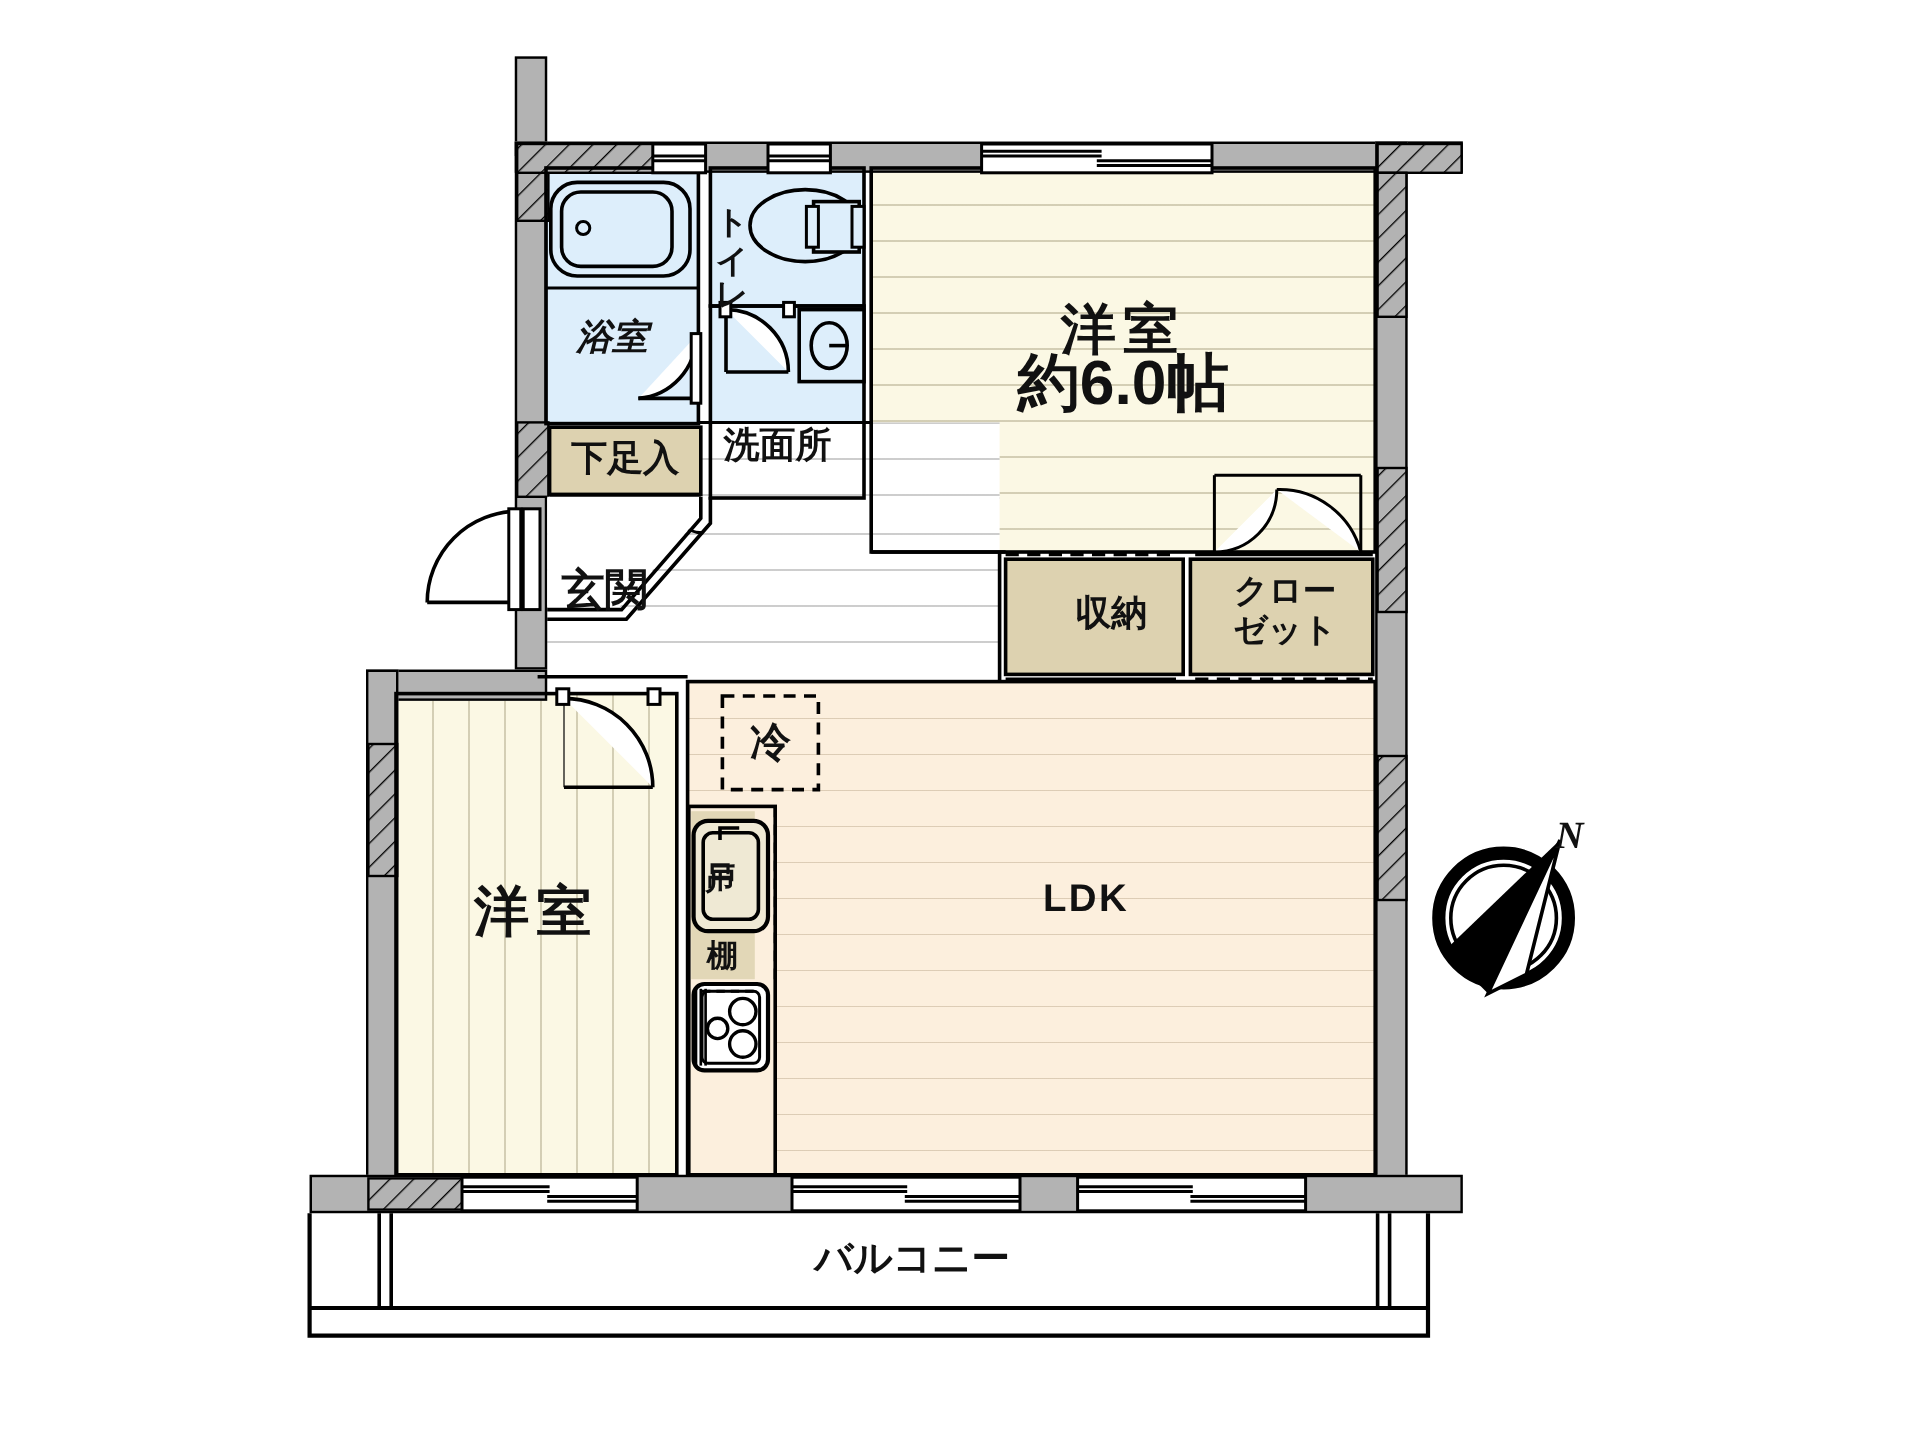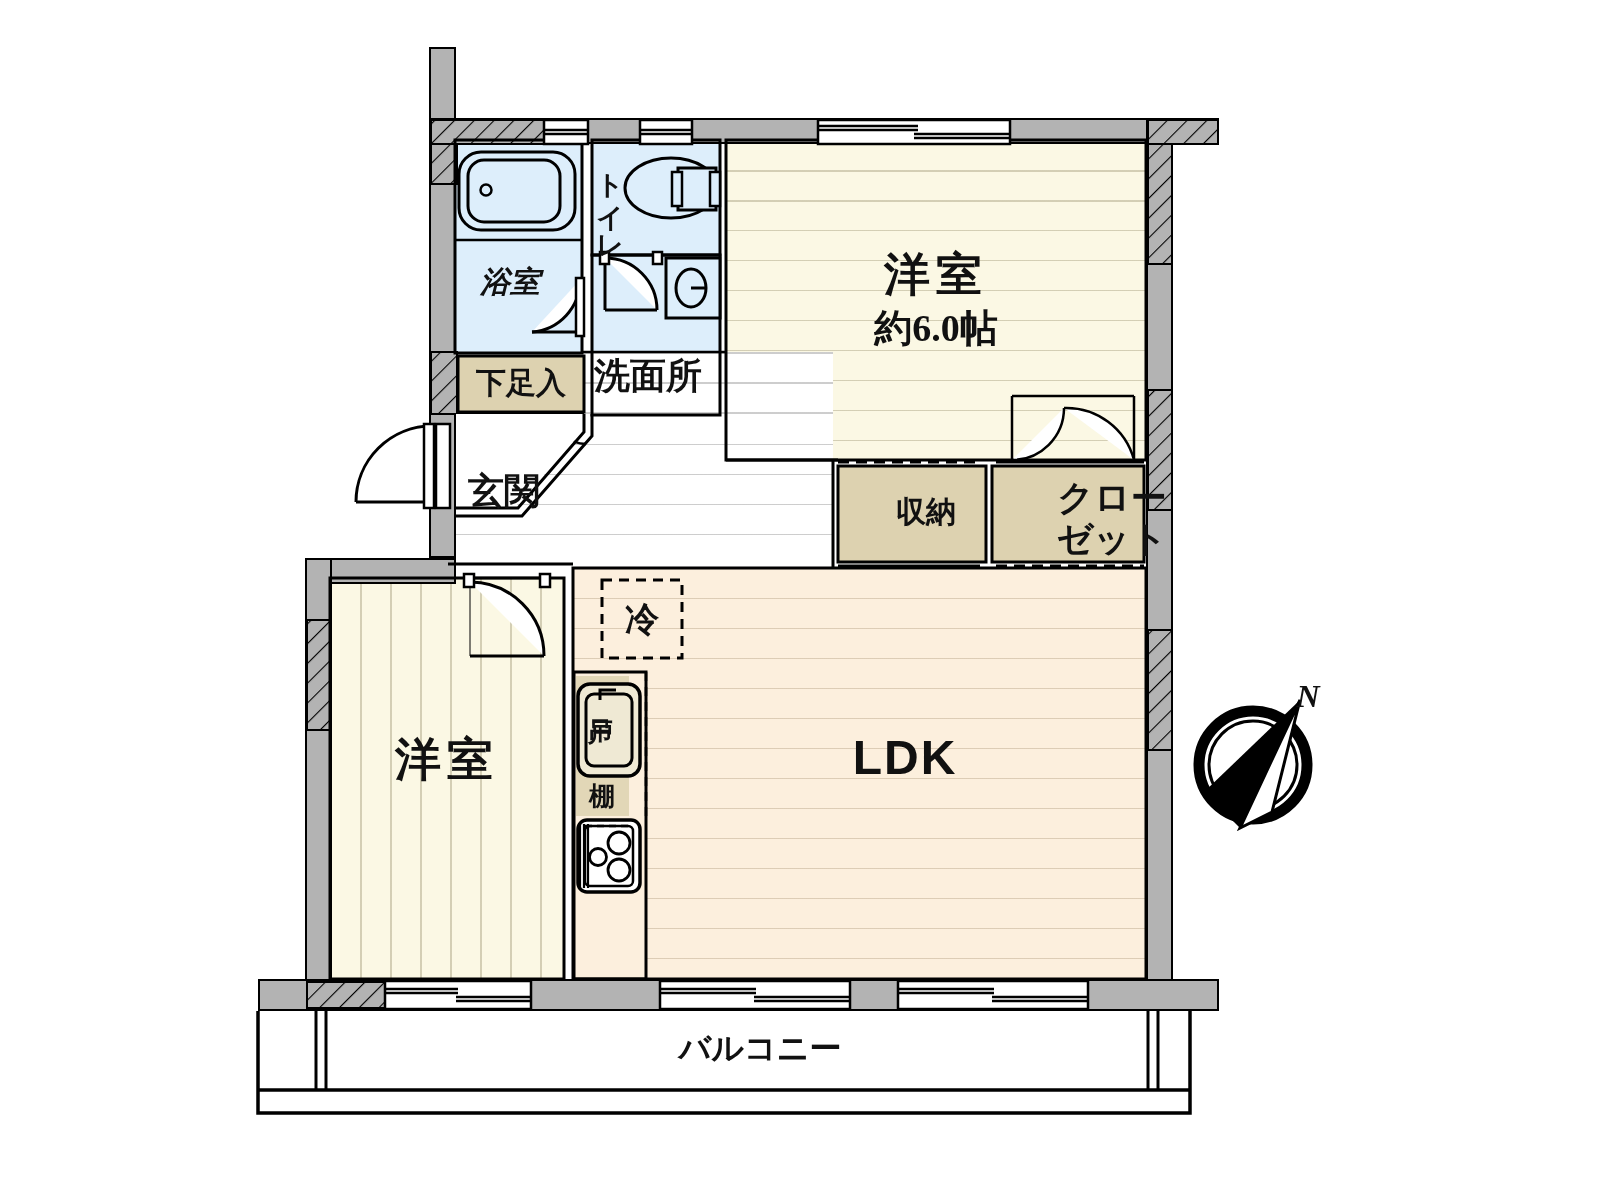--- a/index.html
+++ b/index.html
@@ -232,51 +232,51 @@
       <circle cx="1253" cy="765" r="54" fill="none" stroke="#000" stroke-width="11"></circle>
       <circle cx="1253" cy="765" r="44" fill="none" stroke="#000" stroke-width="3"></circle>
       <polygon points="1300,700 1240,828 1204,792" fill="#000"></polygon>
       <polygon points="1300,700 1240,828 1272,812" fill="#fff" stroke="#000" stroke-width="3"></polygon>
     </g>
   </svg>
 
   <div class="lbl" style="left:826px;top:248px;width:220px;font-size:46px;letter-spacing:6px;">
     <span>洋室</span>
   </div>
-  <div class="lbl" style="left:826px;top:307px;width:220px;font-size:38px;font-family:Liberation Serif, serif;">
+  <div class="lbl" style="left:826px;top:291px;width:220px;font-size:52px;">
     <span>約6.0帖</span>
   </div>
 
   <div class="lbl" style="left:337px;top:733px;width:220px;font-size:46px;letter-spacing:6px;">
     <span>洋室</span>
   </div>
 
-  <div class="lbl" style="left:790px;top:730px;width:230px;font-size:48px;letter-spacing:2px;">
+  <div class="lbl" style="left:790px;top:730px;width:230px;font-size:32px;letter-spacing:2px;">
     <span>LDK</span>
   </div>
 
   <div class="lbl" style="left:455px;top:265px;width:110px;font-size:30px;font-style:italic;">
     <span>浴室</span>
   </div>
   <div class="lbl vert" style="left:596px;top:155px;font-size:27px;line-height:1;">
     <span>トイレ</span>
   </div>
-  <div class="lbl" style="left:592px;top:355px;width:112px;font-size:36px;">
+  <div class="lbl" style="left:592px;top:355px;width:112px;font-size:30px;">
     <span>洗面所</span>
   </div>
   <div class="lbl" style="left:458px;top:366px;width:126px;font-size:30px;text-align:center;">
     <span>下足入</span>
   </div>
   <div class="lbl" style="left:444px;top:470px;width:120px;font-size:36px;">
     <span>玄関</span>
   </div>
   <div class="lbl" style="left:838px;top:495px;width:176px;font-size:30px;">
     <span>収納</span>
   </div>
-  <div class="lbl" style="left:1036px;top:478px;width:152px;font-size:36px;font-family:Liberation Serif, serif;">
+  <div class="lbl" style="left:995px;top:478px;width:152px;font-size:28px;font-family:Liberation Serif, serif;">
     <span>クロー</span><br>
     <span>ゼット</span>
   </div>
   <div class="lbl" style="left:602px;top:600px;width:80px;font-size:34px;">
     <span>冷</span>
   </div>
   <div class="lbl vert" style="left:588px;top:700px;font-size:26px;line-height:1;">
     <span>吊戸</span>
   </div>
   <div class="lbl" style="left:578px;top:782px;width:48px;font-size:26px;">

